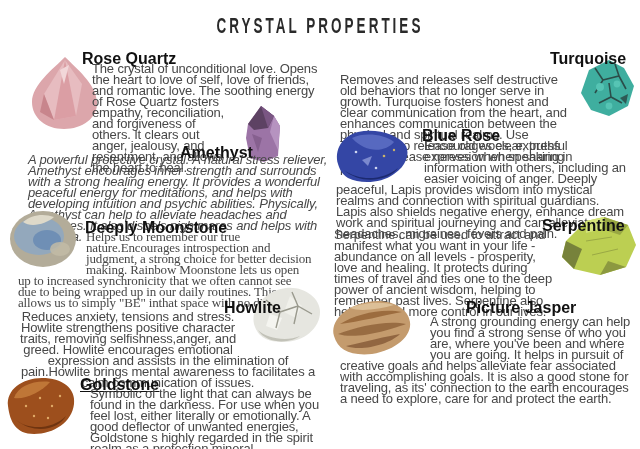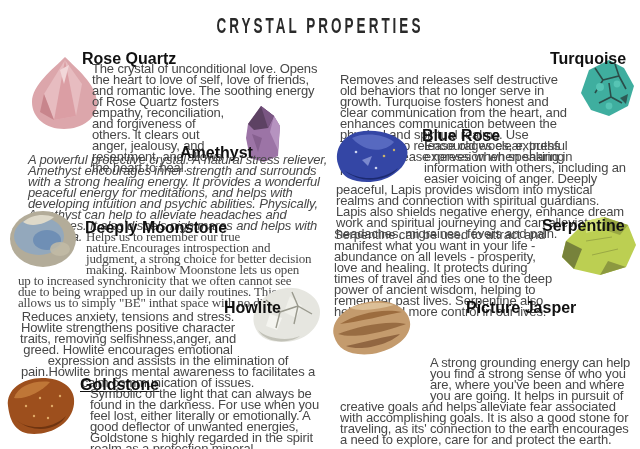--- a/index.html
+++ b/index.html
@@ -153,17 +153,17 @@
   <div class="img" style="left:326px;top:296px;width:88px;height:62px;">
     <svg viewBox="0 0 88 62">
       <path d="M8,40 C4,26 18,10 42,6 C64,2 82,12 84,26 C86,40 70,54 46,58 C24,60 12,54 8,40 Z" fill="#c49b6d"></path>
       <path d="M24,12 C36,7 56,5 68,9 C54,13 34,16 24,12 Z" fill="#dcbf97"></path>
       <path d="M14,28 C30,18 56,12 76,16 C60,19 32,26 14,28 Z" fill="#9c6c3e"></path>
       <path d="M12,38 C32,30 62,24 80,28 C64,34 30,44 12,38 Z" fill="#8a5c34" opacity="0.75"></path>
       <path d="M20,50 C38,46 62,40 74,38 C64,48 36,56 20,50 Z" fill="#77492a" opacity="0.65"></path>
     </svg>
   </div>
   <div class="hdr" style="left:446px;top:299px;margin-left:20px;">Picture Jasper</div>
-  <div class="body" style="left:340px;top:316px;width:296px;margin-top:41px;">
+  <div class="body" style="left:340px;top:316px;width:296px;">
     <i class="fl" style="width:90px;height:38px;"></i><span>A strong grounding energy can help you find a strong sense of who you are, where you've been and where you are going. It helps in pursuit of creative goals and helps alleviate fear associated with accomplishing goals. It is also a good stone for traveling, as its' connection to the earth encourages a need to explore, care for and protect the earth.</span>
   </div>
 
 </div>
 
 </body></html>

